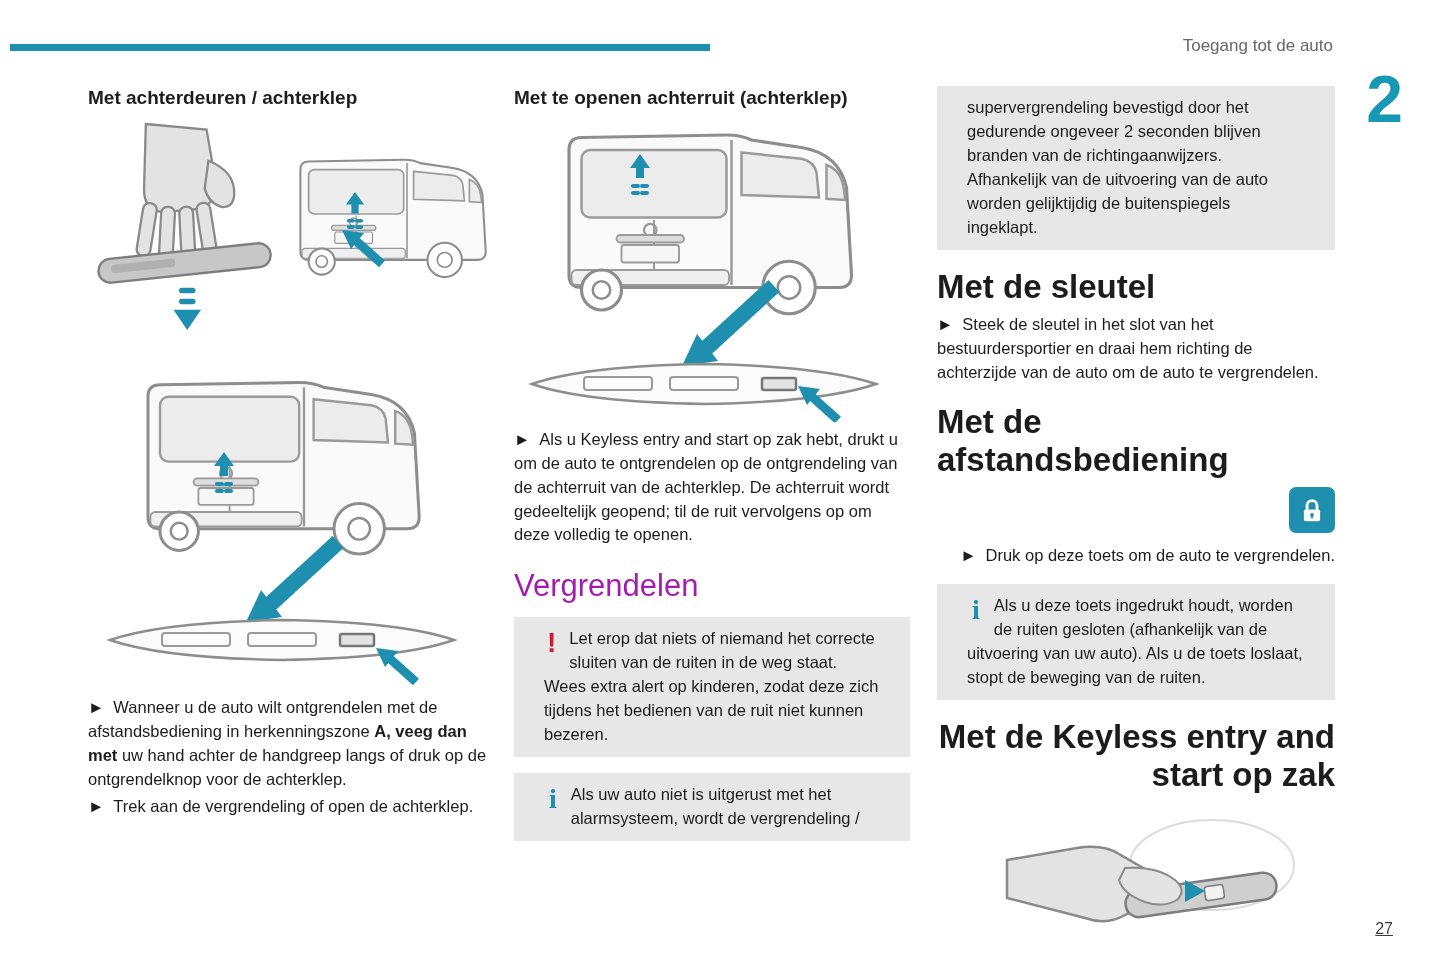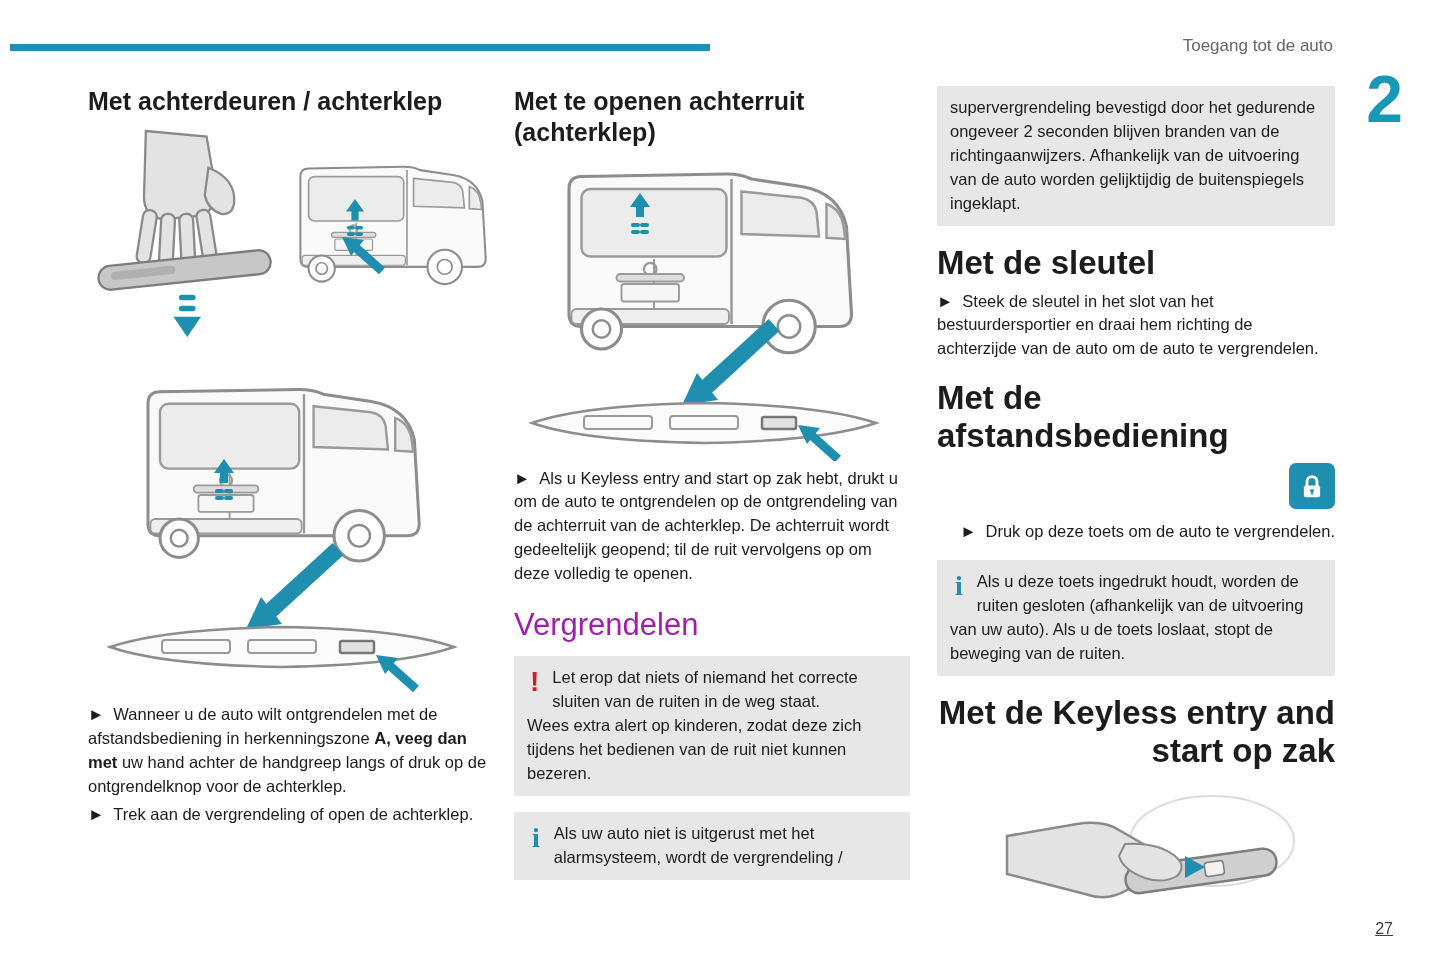--- a/index.html
+++ b/index.html
@@ -8,28 +8,28 @@
   .top-rule{position:absolute;left:10px;top:44px;width:700px;height:7px;background:#1e8fae;}
   .header-title{position:absolute;top:36px;right:112px;font-size:17px;color:#666;}
   .chapter-num{position:absolute;top:66px;right:42px;font-size:66px;font-weight:bold;color:#1798b5;line-height:1;}
   .page-num{position:absolute;bottom:26px;right:52px;font-size:16px;color:#3c3c3c;text-decoration:underline;}
 
   .col{position:absolute;top:86px;}
   .col1{left:88px;width:404px;}
   .col2{left:514px;width:396px;}
   .col3{left:937px;width:398px;}
 
-  h2.colhead{font-size:25px;font-weight:bold;margin:0 0 10px 0;line-height:1.25;}
+  h2.colhead{font-size:19px;font-weight:bold;margin:0 0 10px 0;line-height:1.25;}
   h2.bighead{font-size:33px;font-weight:bold;margin:18px 0 8px 0;line-height:1.15;}
   .subhead-gray{font-size:31px;font-weight:400;color:#a21caf;margin:22px 0 14px 0;line-height:1.1;}
 
   p.body{font-size:16.5px;line-height:1.45;margin:0 0 4px 0;}
   .marker{margin-right:9px;}
 
-  .graybox{background:#e7e7e7;padding:10px 13px;font-size:16.5px;line-height:1.45;overflow:hidden;}
+  .graybox{background:#e7e7e7;padding:10px 30px;font-size:16.5px;line-height:1.45;overflow:hidden;}
   .warn-icon{float:left;color:#d6182e;font-weight:bold;font-size:28px;line-height:1;margin:2px 13px 4px 3px;}
   .info-icon{float:left;color:#1e8fae;font-weight:bold;font-size:28px;line-height:1;
              font-family:"Liberation Serif",serif;margin:2px 14px 4px 5px;}
 
   .illus{display:block;margin:4px 0 6px 0;}
 
   .lock-row{display:flex;align-items:flex-end;gap:11px;margin:2px 0 12px 0;flex-direction:column;}
   .lock-btn{flex:0 0 auto;width:46px;height:46px;background:#1e8fae;border-radius:7px;
             display:flex;align-items:center;justify-content:center;}
   .lock-btn svg{width:30px;height:30px;}

